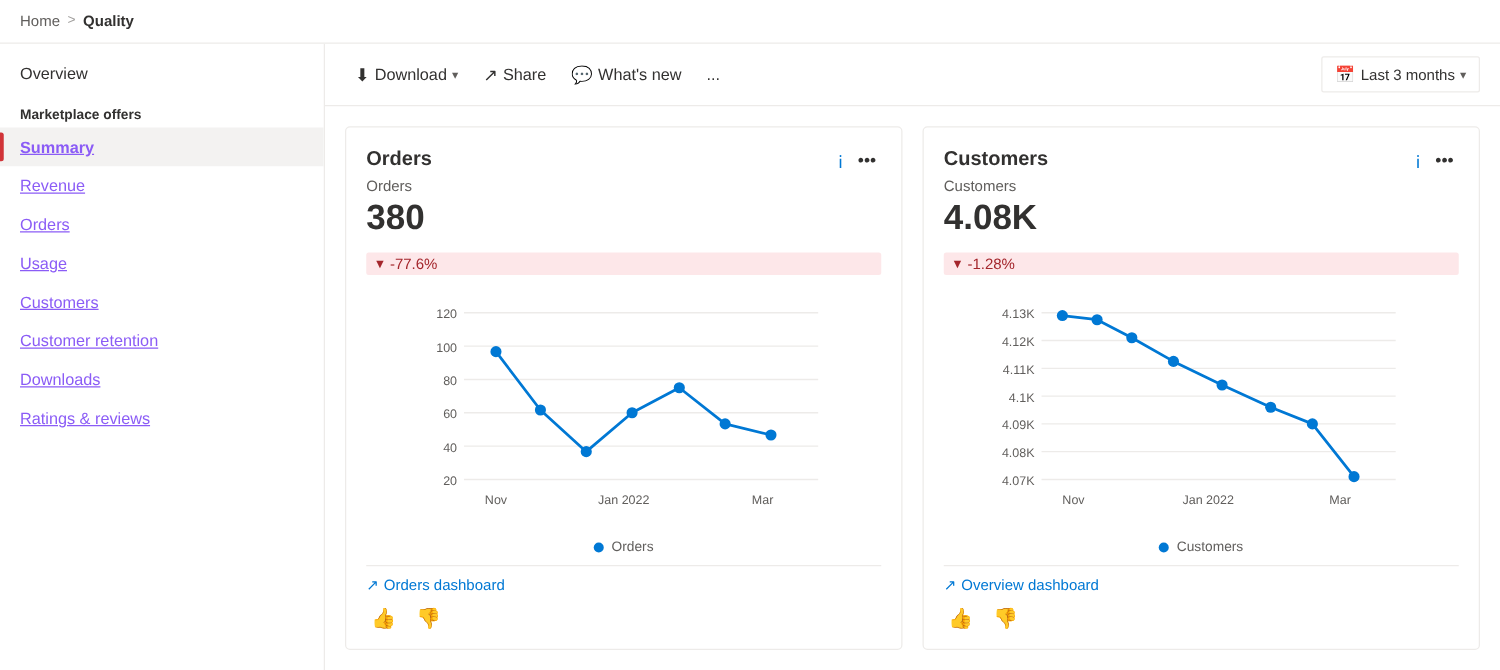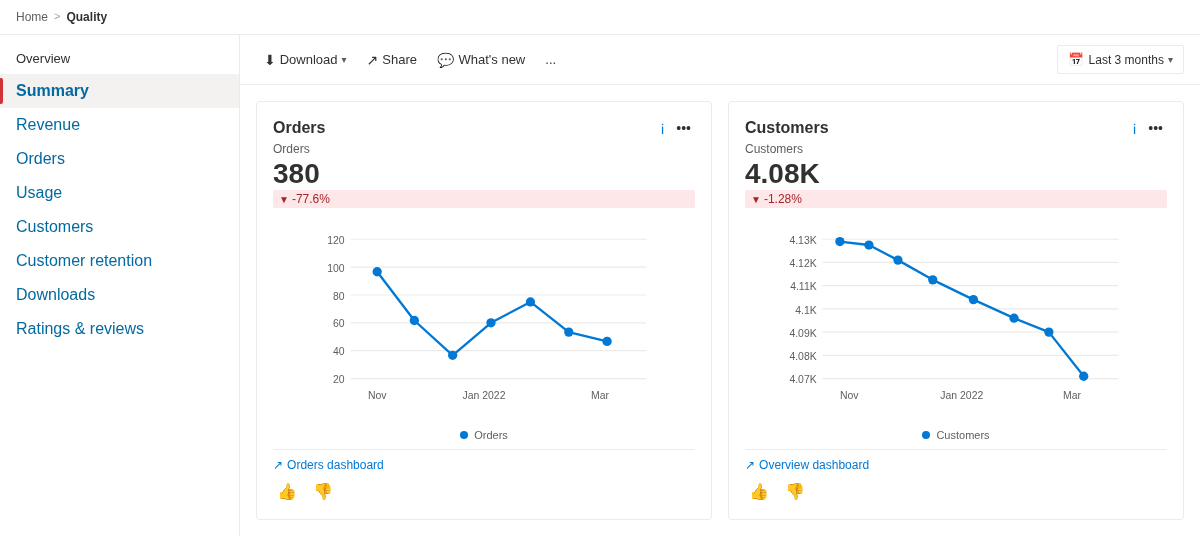--- a/index.html
+++ b/index.html
@@ -8,24 +8,24 @@
     
     .breadcrumb { padding: 10px 16px; font-size: 12px; color: #605e5c; display: flex; align-items: flex-start; gap: 6px; border-bottom: 1px solid #edebe9; }
     .breadcrumb a { color: #605e5c; text-decoration: none; }
     .breadcrumb .sep { color: #a19f9d; font-size: 11px; }
     .breadcrumb .current { color: #323130; font-weight: 600; }
 
     
     .layout { display: flex; flex: 1; overflow: hidden; }
 
     
-    .sidebar { width: 240px; border-right: 1px solid #edebe9; overflow-y: auto; padding: 8px 0; flex-shrink: 0; }
+    .sidebar { width: 260px; border-right: 1px solid #edebe9; overflow-y: auto; padding: 8px 0; flex-shrink: 0; }
     .sidebar-overview { padding: 8px 16px; color: #323130; cursor: pointer; font-size: 13px; }
     .sidebar-section-label { padding: 12px 16px 4px; font-size: 11px; font-weight: 700; color: #323130; text-transform: none; }
-    .sidebar-item { padding: 8px 16px; cursor: pointer; font-size: 16px; color: #0369a1; position: relative; }
+    .sidebar-item { padding: 8px 16px; cursor: pointer; font-size: 13px; color: #8b5cf6; position: relative; text-decoration: underline; }
     .sidebar-item.active { background: #f3f2f1; font-weight: 600; }
     .sidebar-item.active::before { content: ''; position: absolute; left: 0; top: 4px; bottom: 4px; width: 3px; background: #d13438; border-radius: 0 2px 2px 0; }
 
     
     .content { flex: 1; display: flex; flex-direction: column; overflow: hidden; }
 
     
     .toolbar { display: flex; align-items: center; padding: 10px 16px; border-bottom: 1px solid #edebe9; gap: 4px; }
     .toolbar-btn { display: flex; align-items: center; gap: 4px; padding: 6px 8px; border: none; background: transparent; cursor: pointer; color: #323130; font-size: 13px; border-radius: 2px; font-family: 'Segoe UI', sans-serif; }
     .toolbar-spacer { flex: 1; }
@@ -34,21 +34,21 @@
 
     
     .cards-area { display: flex; gap: 16px; padding: 16px; overflow-y: auto; flex: 1; }
 
     
     .card { flex: 1; border: 1px solid #edebe9; border-radius: 4px; background: #fff; display: flex; flex-direction: column; padding: 16px; min-width: 0; }
     .card-header { display: flex; align-items: center; justify-content: space-between; margin-bottom: 4px; }
     .card-title { font-size: 16px; font-weight: 600; color: #323130; }
     .card-header-actions { display: flex; align-items: center; gap: 8px; }
     .card-metric-label { font-size: 12px; color: #605e5c; margin-bottom: 2px; }
-    .card-metric-value { font-size: 28px; font-weight: 700; color: #323130; margin-bottom: 0; }
+    .card-metric-value { font-size: 28px; font-weight: 700; color: #323130; margin-bottom: 12px; }
     .card-metric-change { display: inline-flex; align-items: center; gap: 3px; font-size: 12px; color: #a4262c; background: #fde7e9; padding: 2px 6px; border-radius: 2px; margin-bottom: 8px; }
     .card-metric-change .arrow { font-size: 10px; }
 
     
     .chart-container { flex: 1; min-height: 200px; position: relative; }
     svg.chart { width: 100%; height: 100%; }
 
     
     .card-footer { margin-top: 8px; border-top: 1px solid #edebe9; padding-top: 8px; }
     .dashboard-link { color: #0078d4; font-size: 12px; text-decoration: none; display: flex; align-items: center; gap: 4px; cursor: pointer; }
@@ -72,20 +72,21 @@
 <div class="breadcrumb">
   <a href="#">Home</a>
   <span class="sep">&gt;</span>
   <span class="current">Quality</span>
 </div>
 
 <div class="layout">
 
   <nav class="sidebar">
     <div class="sidebar-overview">Overview</div>
+    <div class="sidebar-section-label">Marketplace offers</div>
     <div id="sidebar-items">
         <div class="sidebar-item active">Summary</div>
         <div class="sidebar-item">Revenue</div>
         <div class="sidebar-item">Orders</div>
         <div class="sidebar-item">Usage</div>
         <div class="sidebar-item">Customers</div>
         <div class="sidebar-item">Customer retention</div>
         <div class="sidebar-item">Downloads</div>
         <div class="sidebar-item">Ratings &amp; reviews</div>
       </div>

